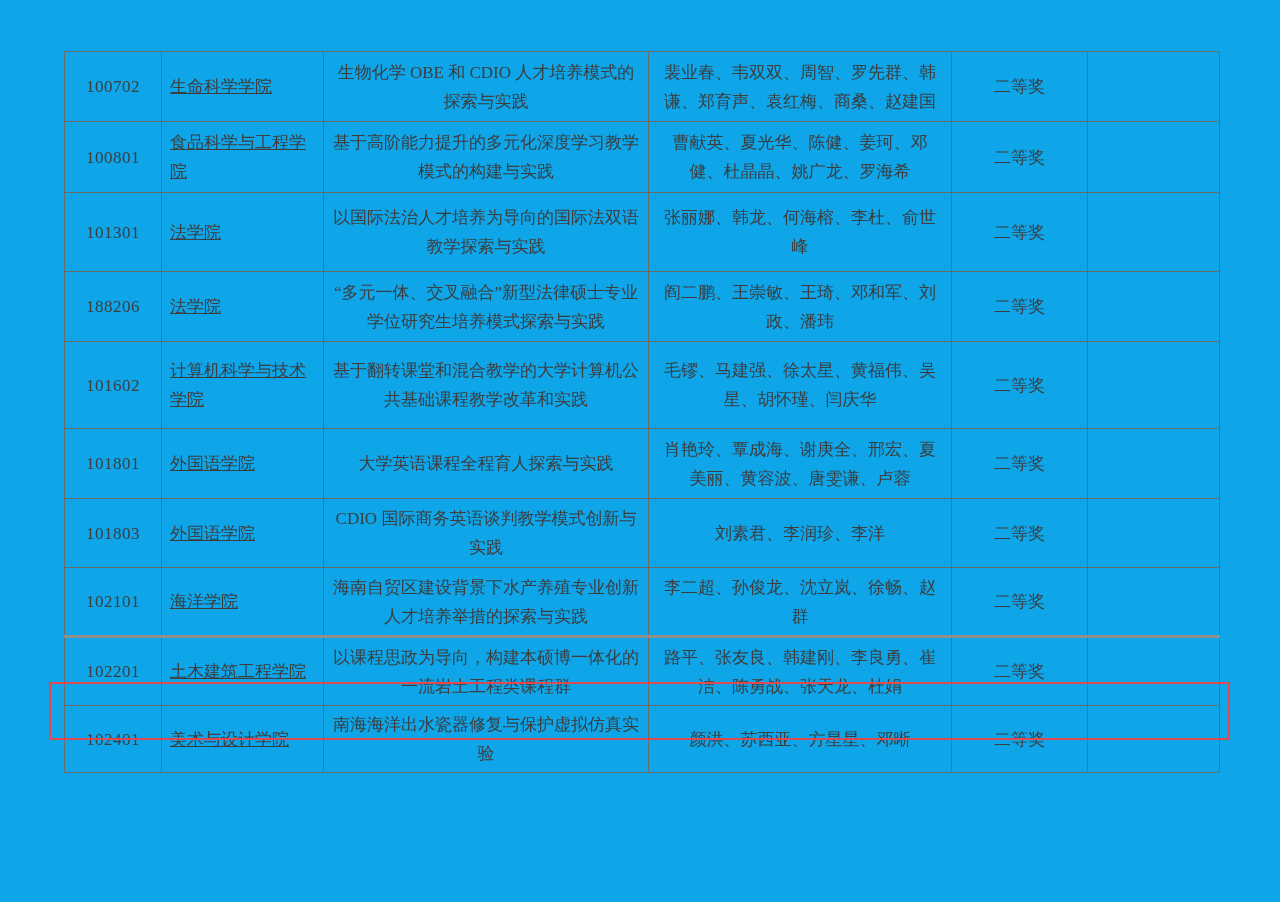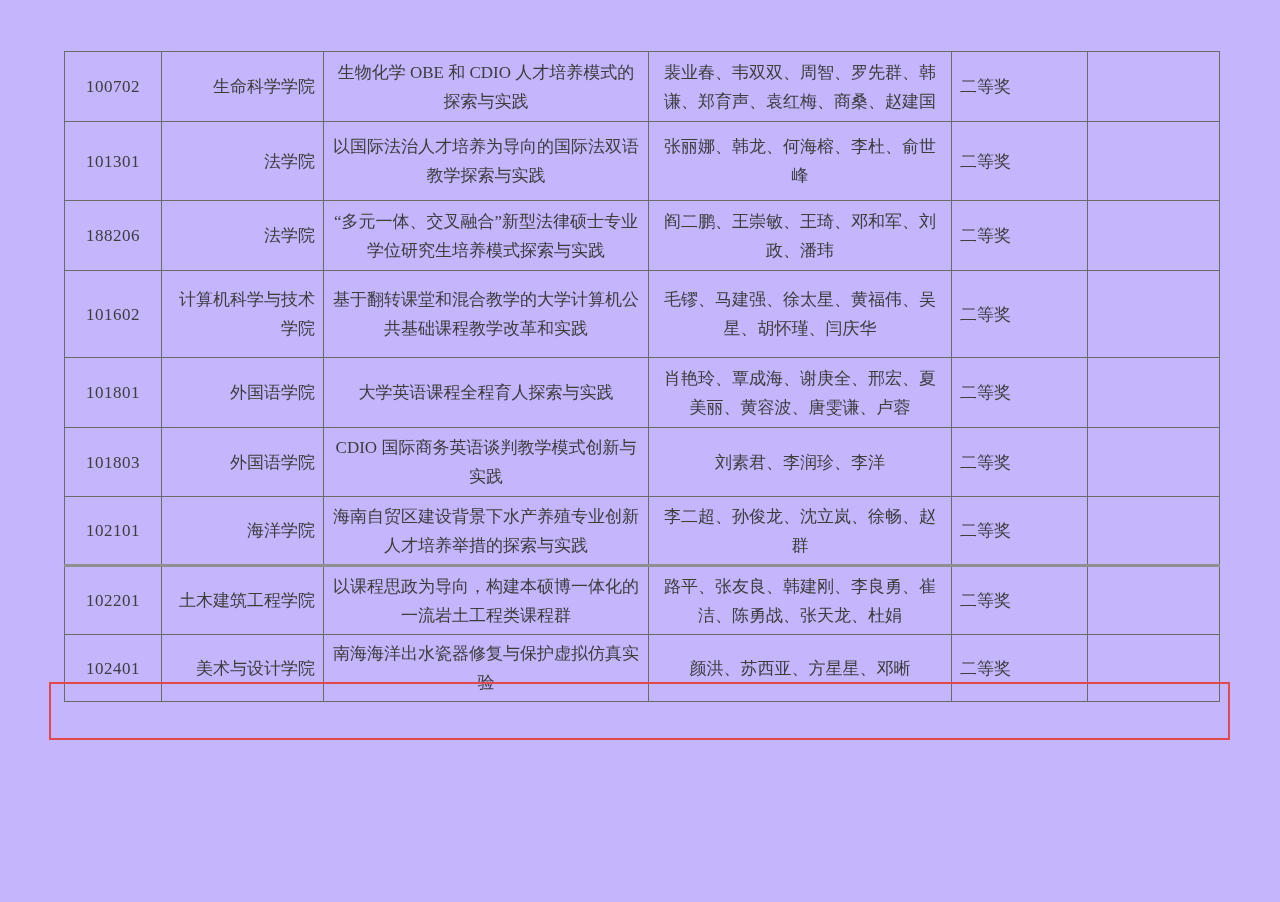--- a/index.html
+++ b/index.html
@@ -4,21 +4,21 @@
 <style>
   html, body {
     margin: 0;
     padding: 0;
     background: #ffffff;
   }
   .canvas {
     position: relative;
     width: 1280px;
     height: 902px;
-    background: #c4b5fd;
+    background: #0ea5e9;
     overflow: hidden;
     font-family: "Liberation Serif", "DejaVu Serif", serif;
     color: #3d3d3d;
   }
   table.awards {
     position: absolute;
     left: 64px;
     top: 51px;
     width: 1155px;
     border-collapse: collapse;
@@ -31,24 +31,24 @@
     line-height: 29px;
     padding: 4px 8px;
     overflow: hidden;
     word-break: break-all;
   }
   td.c-code {
     text-align: center;
     font-size: 16px;
     letter-spacing: 0.5px;
   }
-  td.c-college { text-align: right; }
+  td.c-college { text-align: left; text-decoration: underline; }
   td.c-title   { text-align: center; padding: 4px 10px; }
   td.c-members { text-align: center; padding: 4px 9px; }
-  td.c-award   { text-align: left; }
+  td.c-award   { text-align: center; }
   td.c-note    { }
   
   tr.thick-bottom td {
     border-bottom: 3px solid #8f8f8f;
   }
   
   .highlight-box {
     position: absolute;
     left: 49px;
     top: 682px;
@@ -73,20 +73,28 @@
       <col style="width:303px">
       <col style="width:136px">
       <col style="width:132px">
     </colgroup>
     <tbody>
       <tr style="height:70px">
         <td class="c-code">100702</td>
         <td class="c-college">生命科学学院</td>
         <td class="c-title">生物化学 OBE 和 CDIO 人才培养模式的探索与实践</td>
         <td class="c-members">裴业春、韦双双、周智、罗先群、韩谦、郑育声、袁红梅、商桑、赵建国</td>
+        <td class="c-award">二等奖</td>
+        <td class="c-note"></td>
+      </tr>
+      <tr style="height:71px">
+        <td class="c-code">100801</td>
+        <td class="c-college">食品科学与工程学院</td>
+        <td class="c-title">基于高阶能力提升的多元化深度学习教学模式的构建与实践</td>
+        <td class="c-members">曹献英、夏光华、陈健、姜珂、邓健、杜晶晶、姚广龙、罗海希</td>
         <td class="c-award">二等奖</td>
         <td class="c-note"></td>
       </tr>
       <tr style="height:79px">
         <td class="c-code">101301</td>
         <td class="c-college">法学院</td>
         <td class="c-title">以国际法治人才培养为导向的国际法双语教学探索与实践</td>
         <td class="c-members">张丽娜、韩龙、何海榕、李杜、俞世峰</td>
         <td class="c-award">二等奖</td>
         <td class="c-note"></td>

